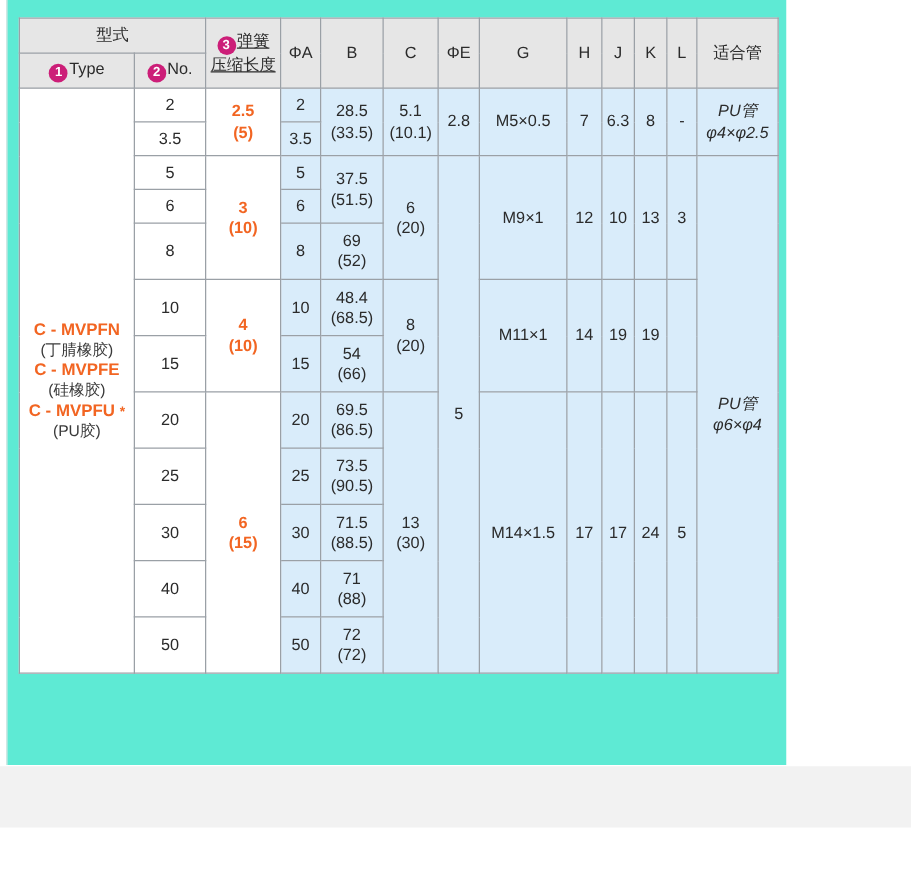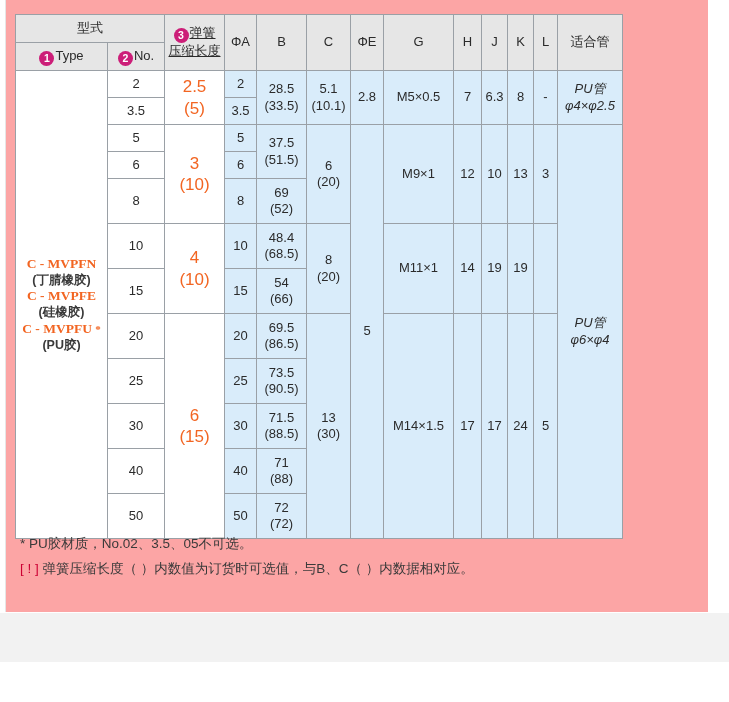--- a/index.html
+++ b/index.html
@@ -11,23 +11,23 @@
     width: 729px;
     height: 702px;
     font-family: "Liberation Sans", "DejaVu Sans", sans-serif;
     position: relative;
     overflow: hidden;
   }
   #page {
     position: absolute;
     left: 5px;
     top: 0px;
-    width: 703px;
+    width: 624px;
     height: 612px;
-    background: #fca5a5;
+    background: #5eead4;
     border-left: 1px solid #e6e6e6;
     box-sizing: border-box;
   }
   #gray-band {
     position: absolute;
     left: 0;
     top: 613px;
     width: 729px;
     height: 49px;
     background: #f2f2f2;
@@ -65,40 +65,39 @@
   .white {
     background: #ffffff;
   }
   .orange {
     color: #f26522;
     font-weight: bold;
     font-size: 13.5px;
   }
   .orange-lt {
     color: #f26522;
-    font-weight: normal;
-    font-size: 17px;
+    font-weight: bold;
+    font-size: 13px;
   }
   .typecell {
     text-align: left;
     padding-left: 8px;
     line-height: 1.55;
     font-size: 13px;
   }
   .typecell .m {
     color: #f26522;
     font-weight: bold;
     font-size: 13.5px;
     display: block;
     white-space: nowrap;
-    font-family: Liberation Serif, serif;
   }
   .typecell .s {
     color: #3a3a3a;
-    font-weight: bold;
+    font-weight: normal;
     font-size: 12.5px;
     display: block;
   }
   .typecell .star {
     color: #f26522;
     font-size: 11px;
     font-weight: bold;
   }
   .circnum {
     display: inline-block;
@@ -349,20 +348,16 @@
             <td class="blue">50</td>
             <td class="blue" rowspan="1">
               <div>72</div>
               <div>(72)</div>
             </td>
           </tr>
         </tbody>
     </table>
   </div>
 
-  <div class="notes">
-    <div class="note">* PU胶材质，No.02、3.5、05不可选。</div>
-    <div class="note"><span class="bang">[ ! ]</span> <span>弹簧压缩长度（ ）内数值为订货时可选值，与B、C（ ）内数据相对应。</span></div>
-  </div>
 
 </div>
 
 <div id="gray-band"></div>
 
 </body></html>

